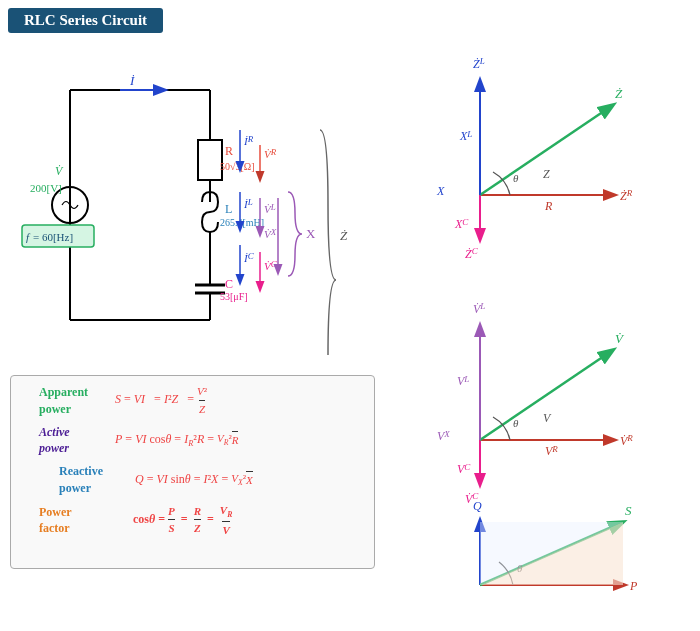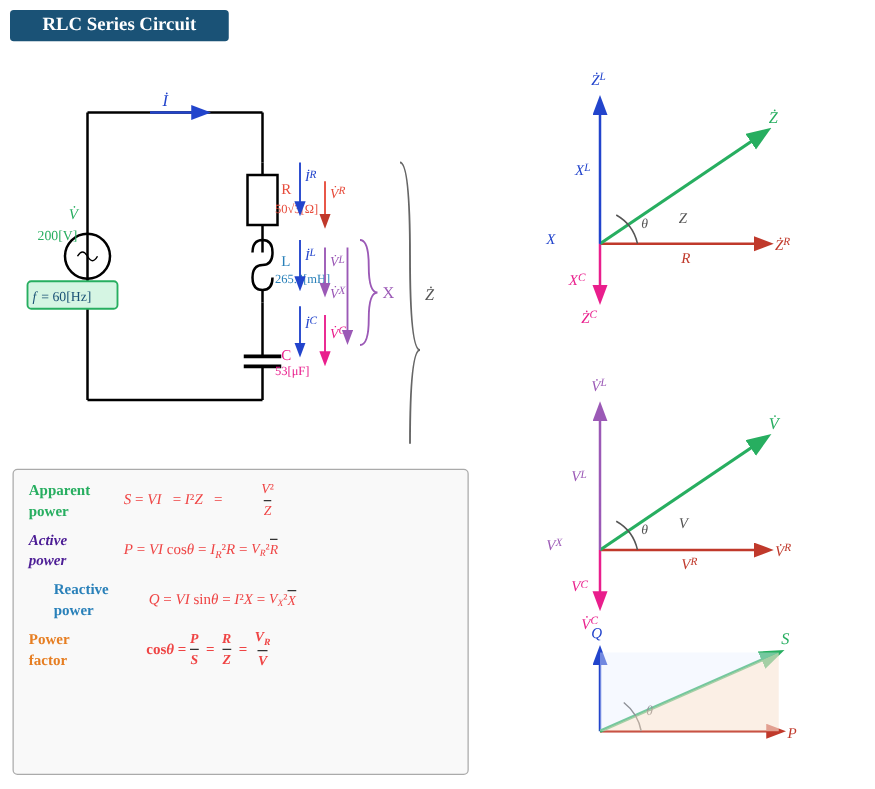--- a/index.html
+++ b/index.html
@@ -13,34 +13,34 @@
     }
 
     
     .title-bar {
       position: absolute;
       top: 8px; left: 8px;
       background: #1a5276;
       color: white;
       font-size: 15px;
       font-weight: bold;
-      padding: 4px 26px;
+      padding: 4px 16px;
       border-radius: 3px;
     }
 
     
     .formulas-box {
       position: absolute;
       top: 375px; left: 10px;
       width: 365px;
-      height: 245px;
+      height: 194px;
       border: 1.5px solid #aaa;
       border-radius: 4px;
       background: #f9f9f9;
-      padding: 8px 12px;
+      padding: 8px 28px;
     }
 
     .formula-row {
       display: flex;
       align-items: center;
       margin-bottom: 6px;
       line-height: 1.4;
     }
 
     .formula-label {
@@ -166,21 +166,21 @@
     </marker>
   </defs>
 </svg>
 
 <div class="formulas-box">
 
   <div class="formula-row">
     <span class="formula-label color-apparent">Apparent<br>power</span>
     <span class="formula-content" style="margin-left:6px;">
       <i>S</i> = <i>VI</i> &nbsp; = <i>I</i>²<i>Z</i> &nbsp; = 
-      <span style="display:inline-flex; flex-direction:column; align-items:center; vertical-align:middle; font-size:11px;margin-left:28px;">
+      <span style="display:inline-flex; flex-direction:column; align-items:center; vertical-align:middle; font-size:11px;">
         <span><i>V</i>²</span>
         <span style="border-top:1px solid #333; padding-top:1px;"><i>Z</i></span>
       </span>
     </span>
   </div>
 
   <div class="formula-row">
     <span class="formula-label color-active">Active<br>power</span>
     <span class="formula-content" style="margin-left:6px;">
       <i>P</i> = <i>VI</i> cos<i>θ</i> = <i>I<sub>R</sub></i>²<i>R</i> = 

